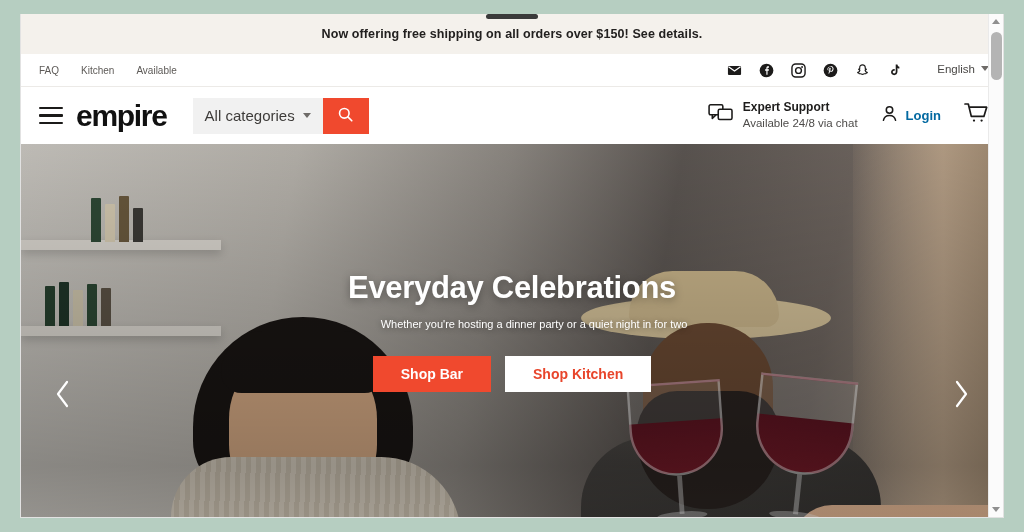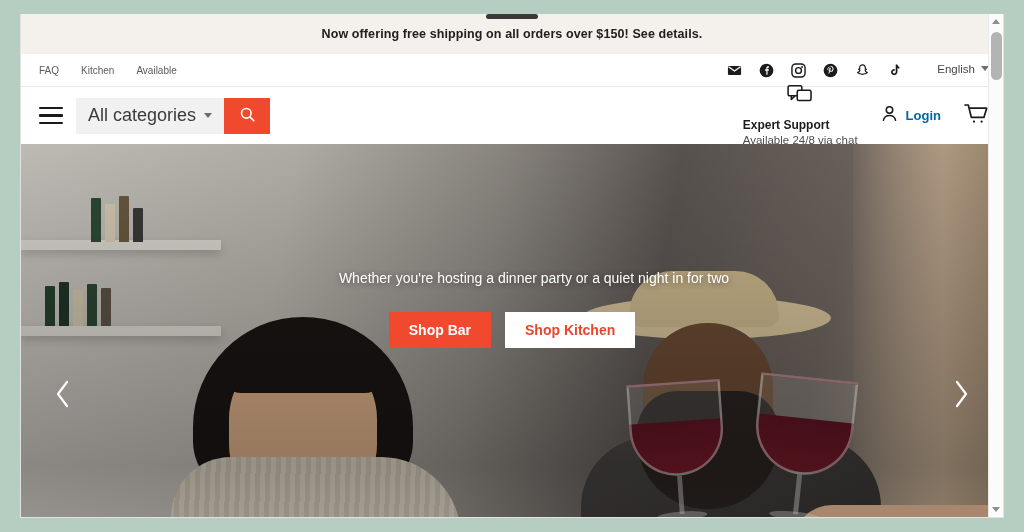--- a/index.html
+++ b/index.html
@@ -116,21 +116,21 @@
   .searchwrap {
     display: flex;
     align-items: stretch;
     height: 36px;
     width: 480px;
   }
   .cat-select {
     background: #f1f1f1;
     display: flex; align-items: center; gap: 8px;
     padding: 0 12px;
-    font-size: 18px;
+    font-size: 15px;
     color: #3d3b39;
     cursor: pointer;
     white-space: nowrap;
   }
   .search-input {
     flex: 1;
     border: 1px solid #e3e3e3;
     border-left: none; border-right: none;
     padding: 0 12px;
     font-size: 13px;
@@ -147,21 +147,21 @@
     cursor: pointer;
   }
 
   .header-right {
     margin-left: auto;
     display: flex;
     align-items: center;
     gap: 22px;
   }
   .support {
-    display: flex; align-items: center; gap: 9px; cursor: pointer; flex-direction: column;
+    display: flex; align-items: center; gap: 9px; cursor: pointer;
   }
   .support-text { line-height: 1.28; }
   .support-title { font-size: 12px; font-weight: bold; color: #1d1c1b; }
   .support-sub { font-size: 11.5px; color: #4e4c4a; }
   .login {
     display: flex; align-items: center; gap: 7px; cursor: pointer;
   }
   .login-label { font-size: 13px; font-weight: bold; color: #0369a1; }
   .cart { cursor: pointer; display: flex; align-items: center; }
 
@@ -295,32 +295,33 @@
     z-index: 6;
   }
   .hero-title {
     font-size: 31px;
     font-weight: bold;
     color: #ffffff;
     letter-spacing: -.3px;
     text-shadow: 0 2px 8px rgba(0,0,0,.35);
   }
   .hero-sub {
-    font-size: 14px;
+    margin-top: 12px;
+    font-size: 11px;
     color: #ffffff;
     text-shadow: 0 1px 6px rgba(0,0,0,.45);
     padding-left: 44px;
   }
   .hero-buttons {
     margin-top: 26px;
     display: flex; justify-content: center; gap: 14px;
   }
   .btn {
     height: 36px;
-    padding: 0 20px;
+    padding: 0 28px;
     display: flex; align-items: center; justify-content: center;
     font-size: 14px; font-weight: bold;
     cursor: pointer;
     border: none;
     font-family: "Liberation Sans", sans-serif;
   }
   .btn-primary { background: #f0492e; color: #ffffff; }
   .btn-secondary { background: #ffffff; color: #e8452b; }
 
   .hero-arrow {
@@ -429,20 +430,21 @@
     </div>
   </div>
 
   <div class="header">
     <div class="hamburger">
       <span></span>
         <span></span>
         <span></span>
     </div>
 
+    <div class="logo">empire</div>
 
     <div class="searchwrap">
       <div class="cat-select">
         <span>All categories</span>
         <span class="caret"></span>
       </div>
       <button class="search-btn">
         <span>
           <svg width="17" height="17" viewBox="0 0 20 20">
               <circle cx="8.6" cy="8.6" r="5.6" fill="none" stroke="#fff" stroke-width="1.9"></circle>
@@ -548,20 +550,21 @@
     </div>
     <div class="hero-arrow right">
       <span>
         <svg width="22" height="32" viewBox="0 0 22 32">
             <path d="M7 4l9 12-9 12" fill="none" stroke="#fff" stroke-width="2.2" stroke-linecap="round" stroke-linejoin="round"></path>
           </svg>
       </span>
     </div>
 
     <div class="hero-content">
+      <div class="hero-title">Everyday Celebrations</div>
       <div class="hero-sub">Whether you're hosting a dinner party or a quiet night in for two</div>
       <div class="hero-buttons">
         <button class="btn btn-primary">Shop Bar</button>
         <button class="btn btn-secondary">Shop Kitchen</button>
       </div>
     </div>
 
   </div>
 
   <div class="scrollbar">

